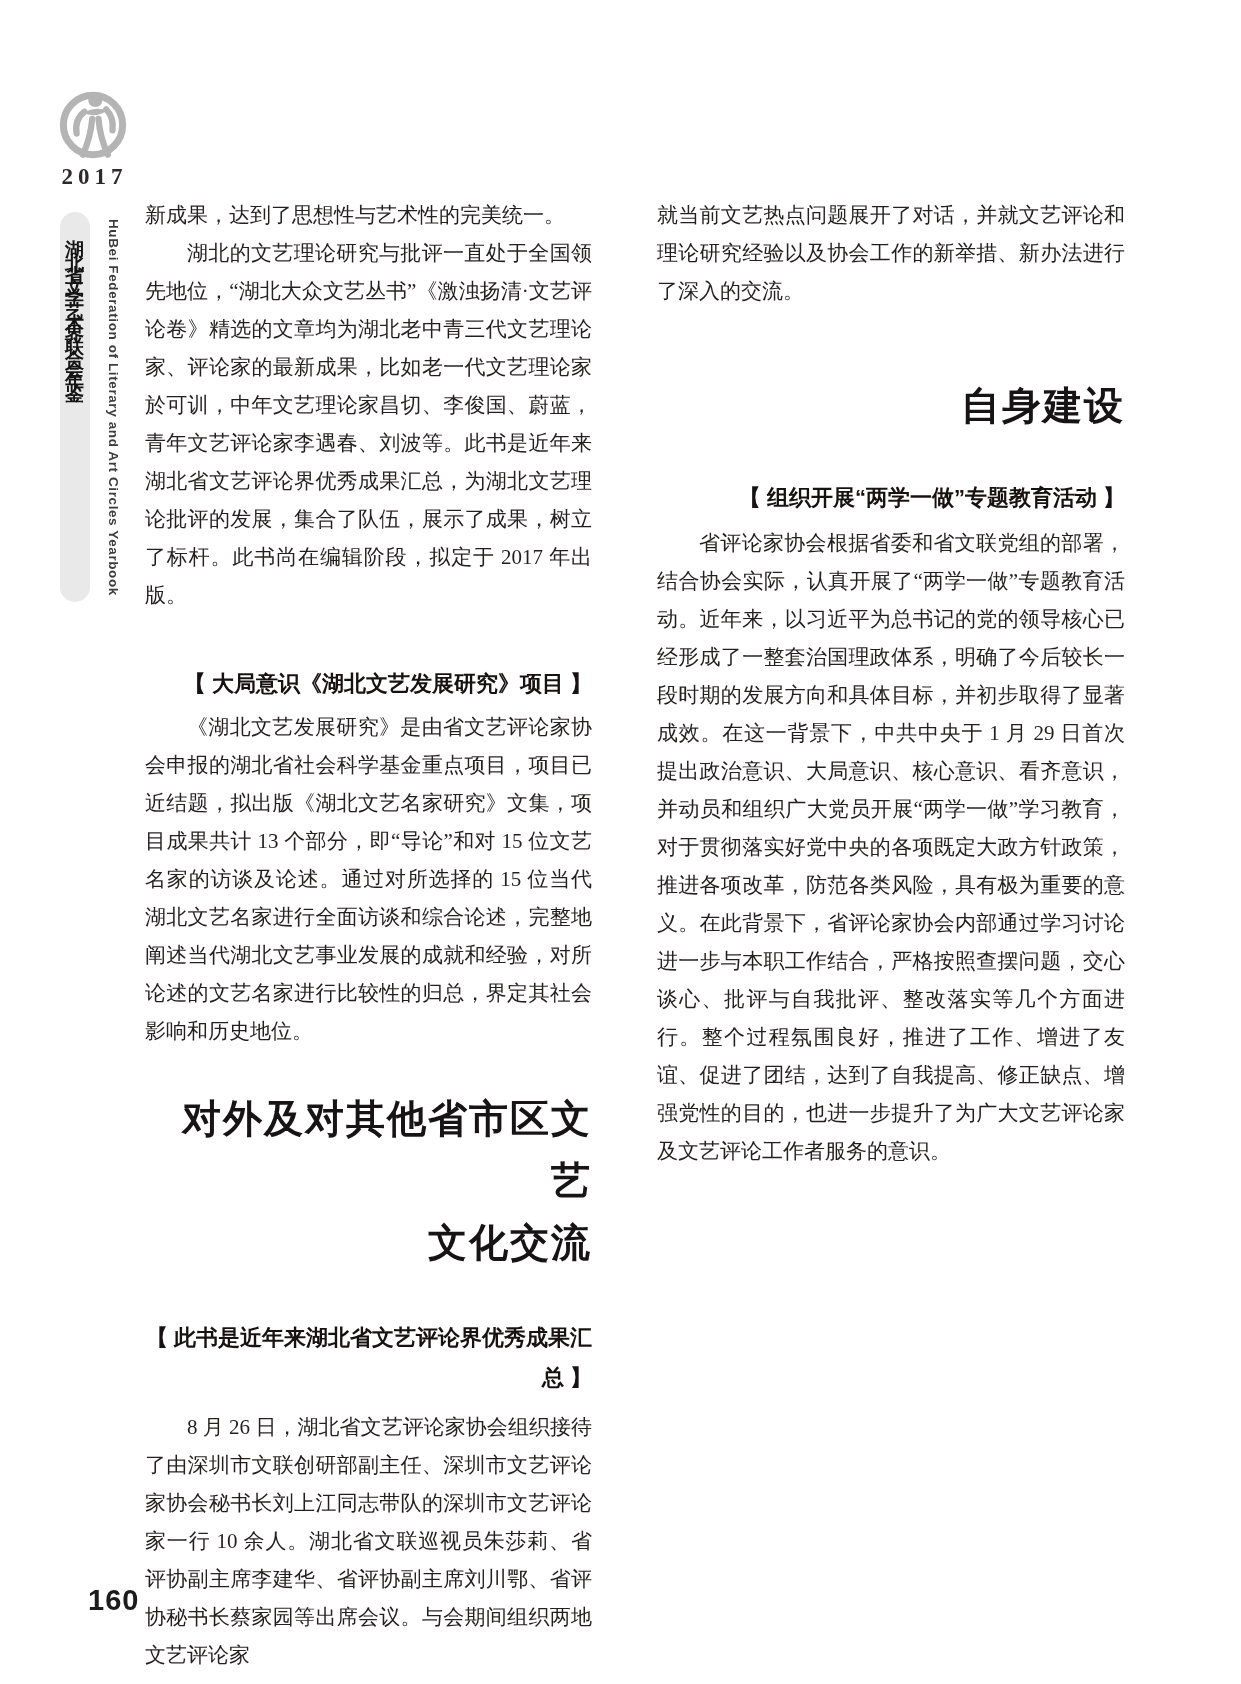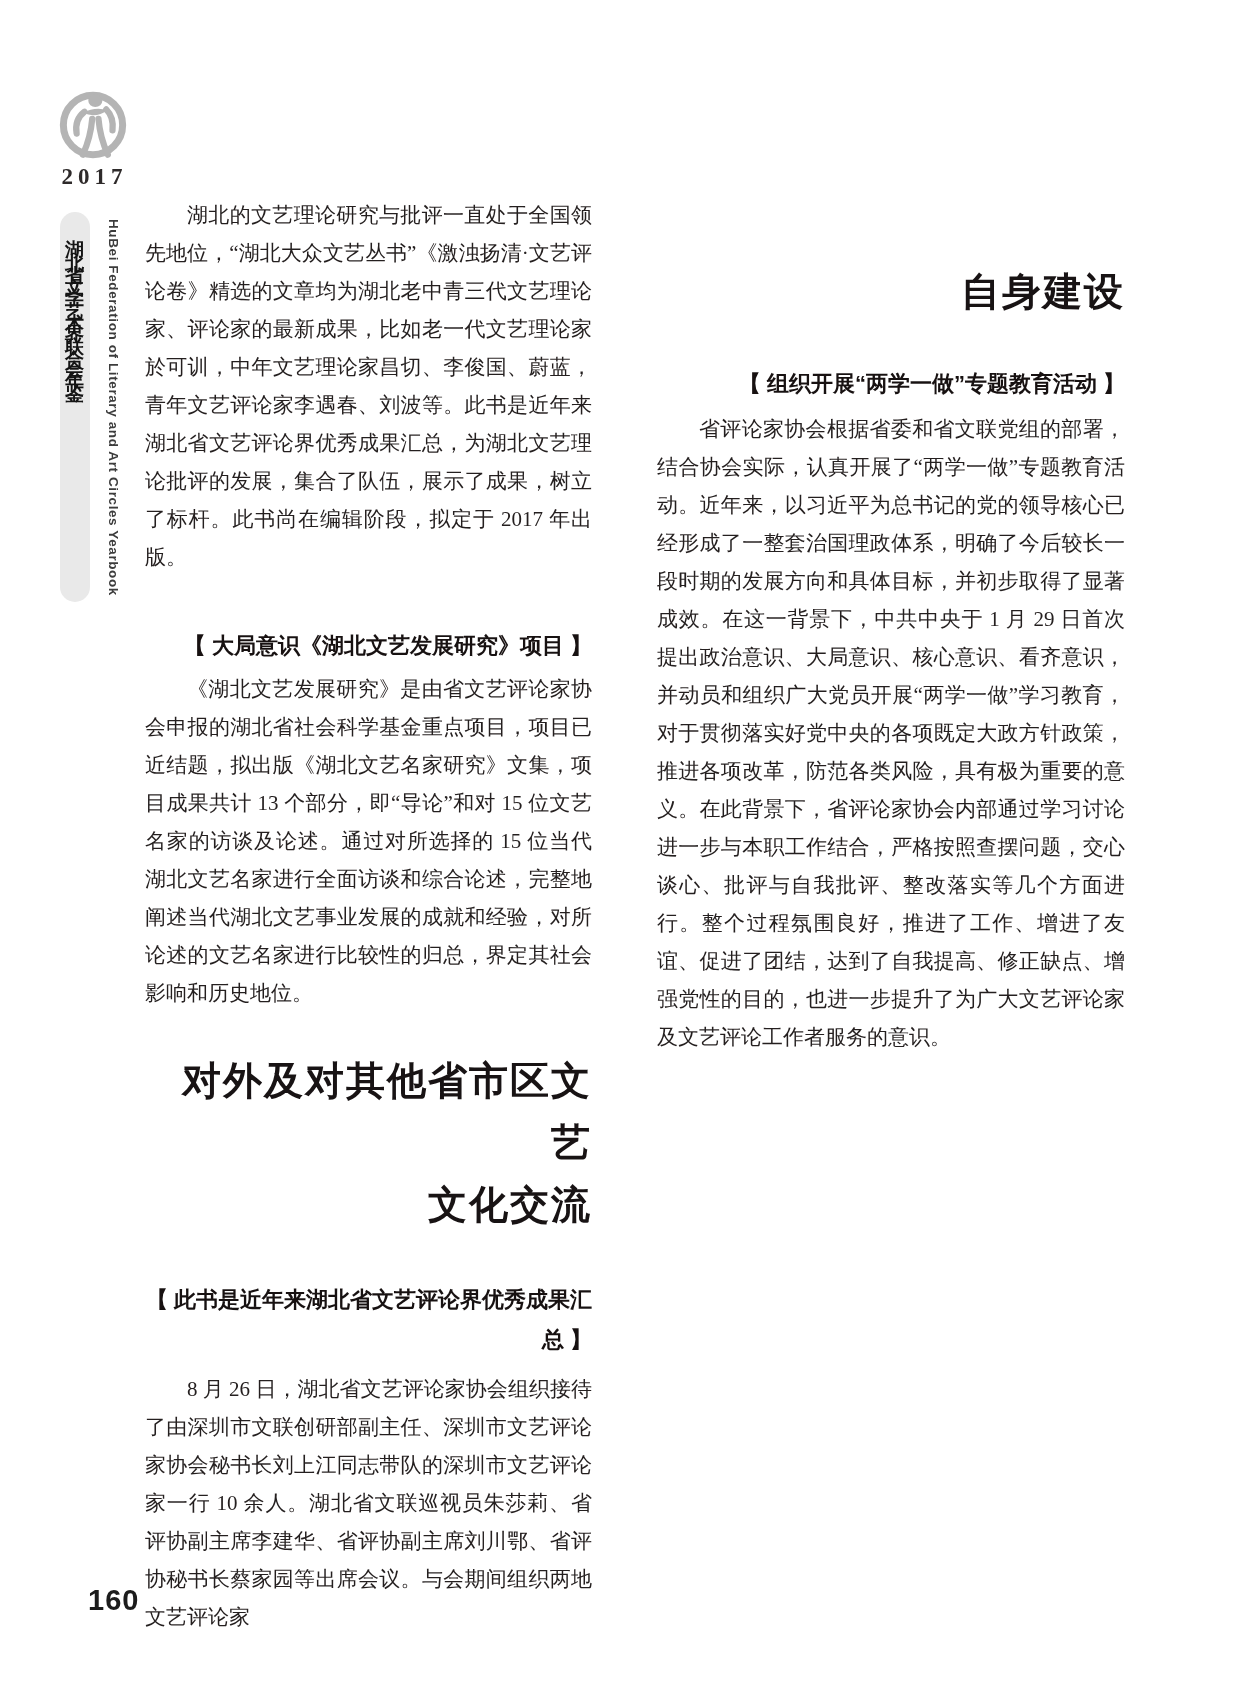--- a/index.html
+++ b/index.html
@@ -90,35 +90,37 @@
     <path d="M57 44 Q59 68 69 90" fill="none" stroke="#b4b4b4" stroke-width="8" stroke-linecap="round"></path>
   </svg>
   <div class="year">2017</div>
 
   <div class="pill">
     <span class="pill-text">湖北省文学艺术界联合会年鉴</span>
   </div>
   <div class="side-en">HuBei Federation of Literary and Art Circles Yearbook</div>
 
   <section class="col col-left">
+    <p class="body-p">新成果，达到了思想性与艺术性的完美统一。</p>
     <p class="body-p indent">湖北的文艺理论研究与批评一直处于全国领先地位，“湖北大众文艺丛书”《激浊扬清·文艺评论卷》精选的文章均为湖北老中青三代文艺理论家、评论家的最新成果，比如老一代文艺理论家於可训，中年文艺理论家昌切、李俊国、蔚蓝，青年文艺评论家李遇春、刘波等。此书是近年来湖北省文艺评论界优秀成果汇总，为湖北文艺理论批评的发展，集合了队伍，展示了成果，树立了标杆。此书尚在编辑阶段，拟定于 2017 年出版。</p>
 
     <h3 class="entry-head first">【 大局意识《湖北文艺发展研究》项目 】</h3>
     <p class="body-p indent after-head">《湖北文艺发展研究》是由省文艺评论家协会申报的湖北省社会科学基金重点项目，项目已近结题，拟出版《湖北文艺名家研究》文集，项目成果共计 13 个部分，即“导论”和对 15 位文艺名家的访谈及论述。通过对所选择的 15 位当代湖北文艺名家进行全面访谈和综合论述，完整地阐述当代湖北文艺事业发展的成就和经验，对所论述的文艺名家进行比较性的归总，界定其社会影响和历史地位。</p>
 
     <h1 class="big-head">
       <span>对外及对其他省市区文艺</span><br>
       <span>文化交流</span>
     </h1>
 
     <h3 class="entry-head">【 此书是近年来湖北省文艺评论界优秀成果汇总 】</h3>
     <p class="body-p indent last">8 月 26 日，湖北省文艺评论家协会组织接待了由深圳市文联创研部副主任、深圳市文艺评论家协会秘书长刘上江同志带队的深圳市文艺评论家一行 10 余人。湖北省文联巡视员朱莎莉、省评协副主席李建华、省评协副主席刘川鄂、省评协秘书长蔡家园等出席会议。与会期间组织两地文艺评论家</p>
   </section>
 
   <section class="col col-right">
+    <p class="body-p">就当前文艺热点问题展开了对话，并就文艺评论和理论研究经验以及协会工作的新举措、新办法进行了深入的交流。</p>
 
     <h1 class="big-head">自身建设</h1>
 
     <h3 class="entry-head">【 组织开展“两学一做”专题教育活动 】</h3>
     <p class="body-p indent after-head">省评论家协会根据省委和省文联党组的部署，结合协会实际，认真开展了“两学一做”专题教育活动。近年来，以习近平为总书记的党的领导核心已经形成了一整套治国理政体系，明确了今后较长一段时期的发展方向和具体目标，并初步取得了显著成效。在这一背景下，中共中央于 1 月 29 日首次提出政治意识、大局意识、核心意识、看齐意识，并动员和组织广大党员开展“两学一做”学习教育，对于贯彻落实好党中央的各项既定大政方针政策，推进各项改革，防范各类风险，具有极为重要的意义。在此背景下，省评论家协会内部通过学习讨论进一步与本职工作结合，严格按照查摆问题，交心谈心、批评与自我批评、整改落实等几个方面进行。整个过程氛围良好，推进了工作、增进了友谊、促进了团结，达到了自我提高、修正缺点、增强党性的目的，也进一步提升了为广大文艺评论家及文艺评论工作者服务的意识。</p>
   </section>
 
   <div class="page-num">160</div>
 </div>
 

